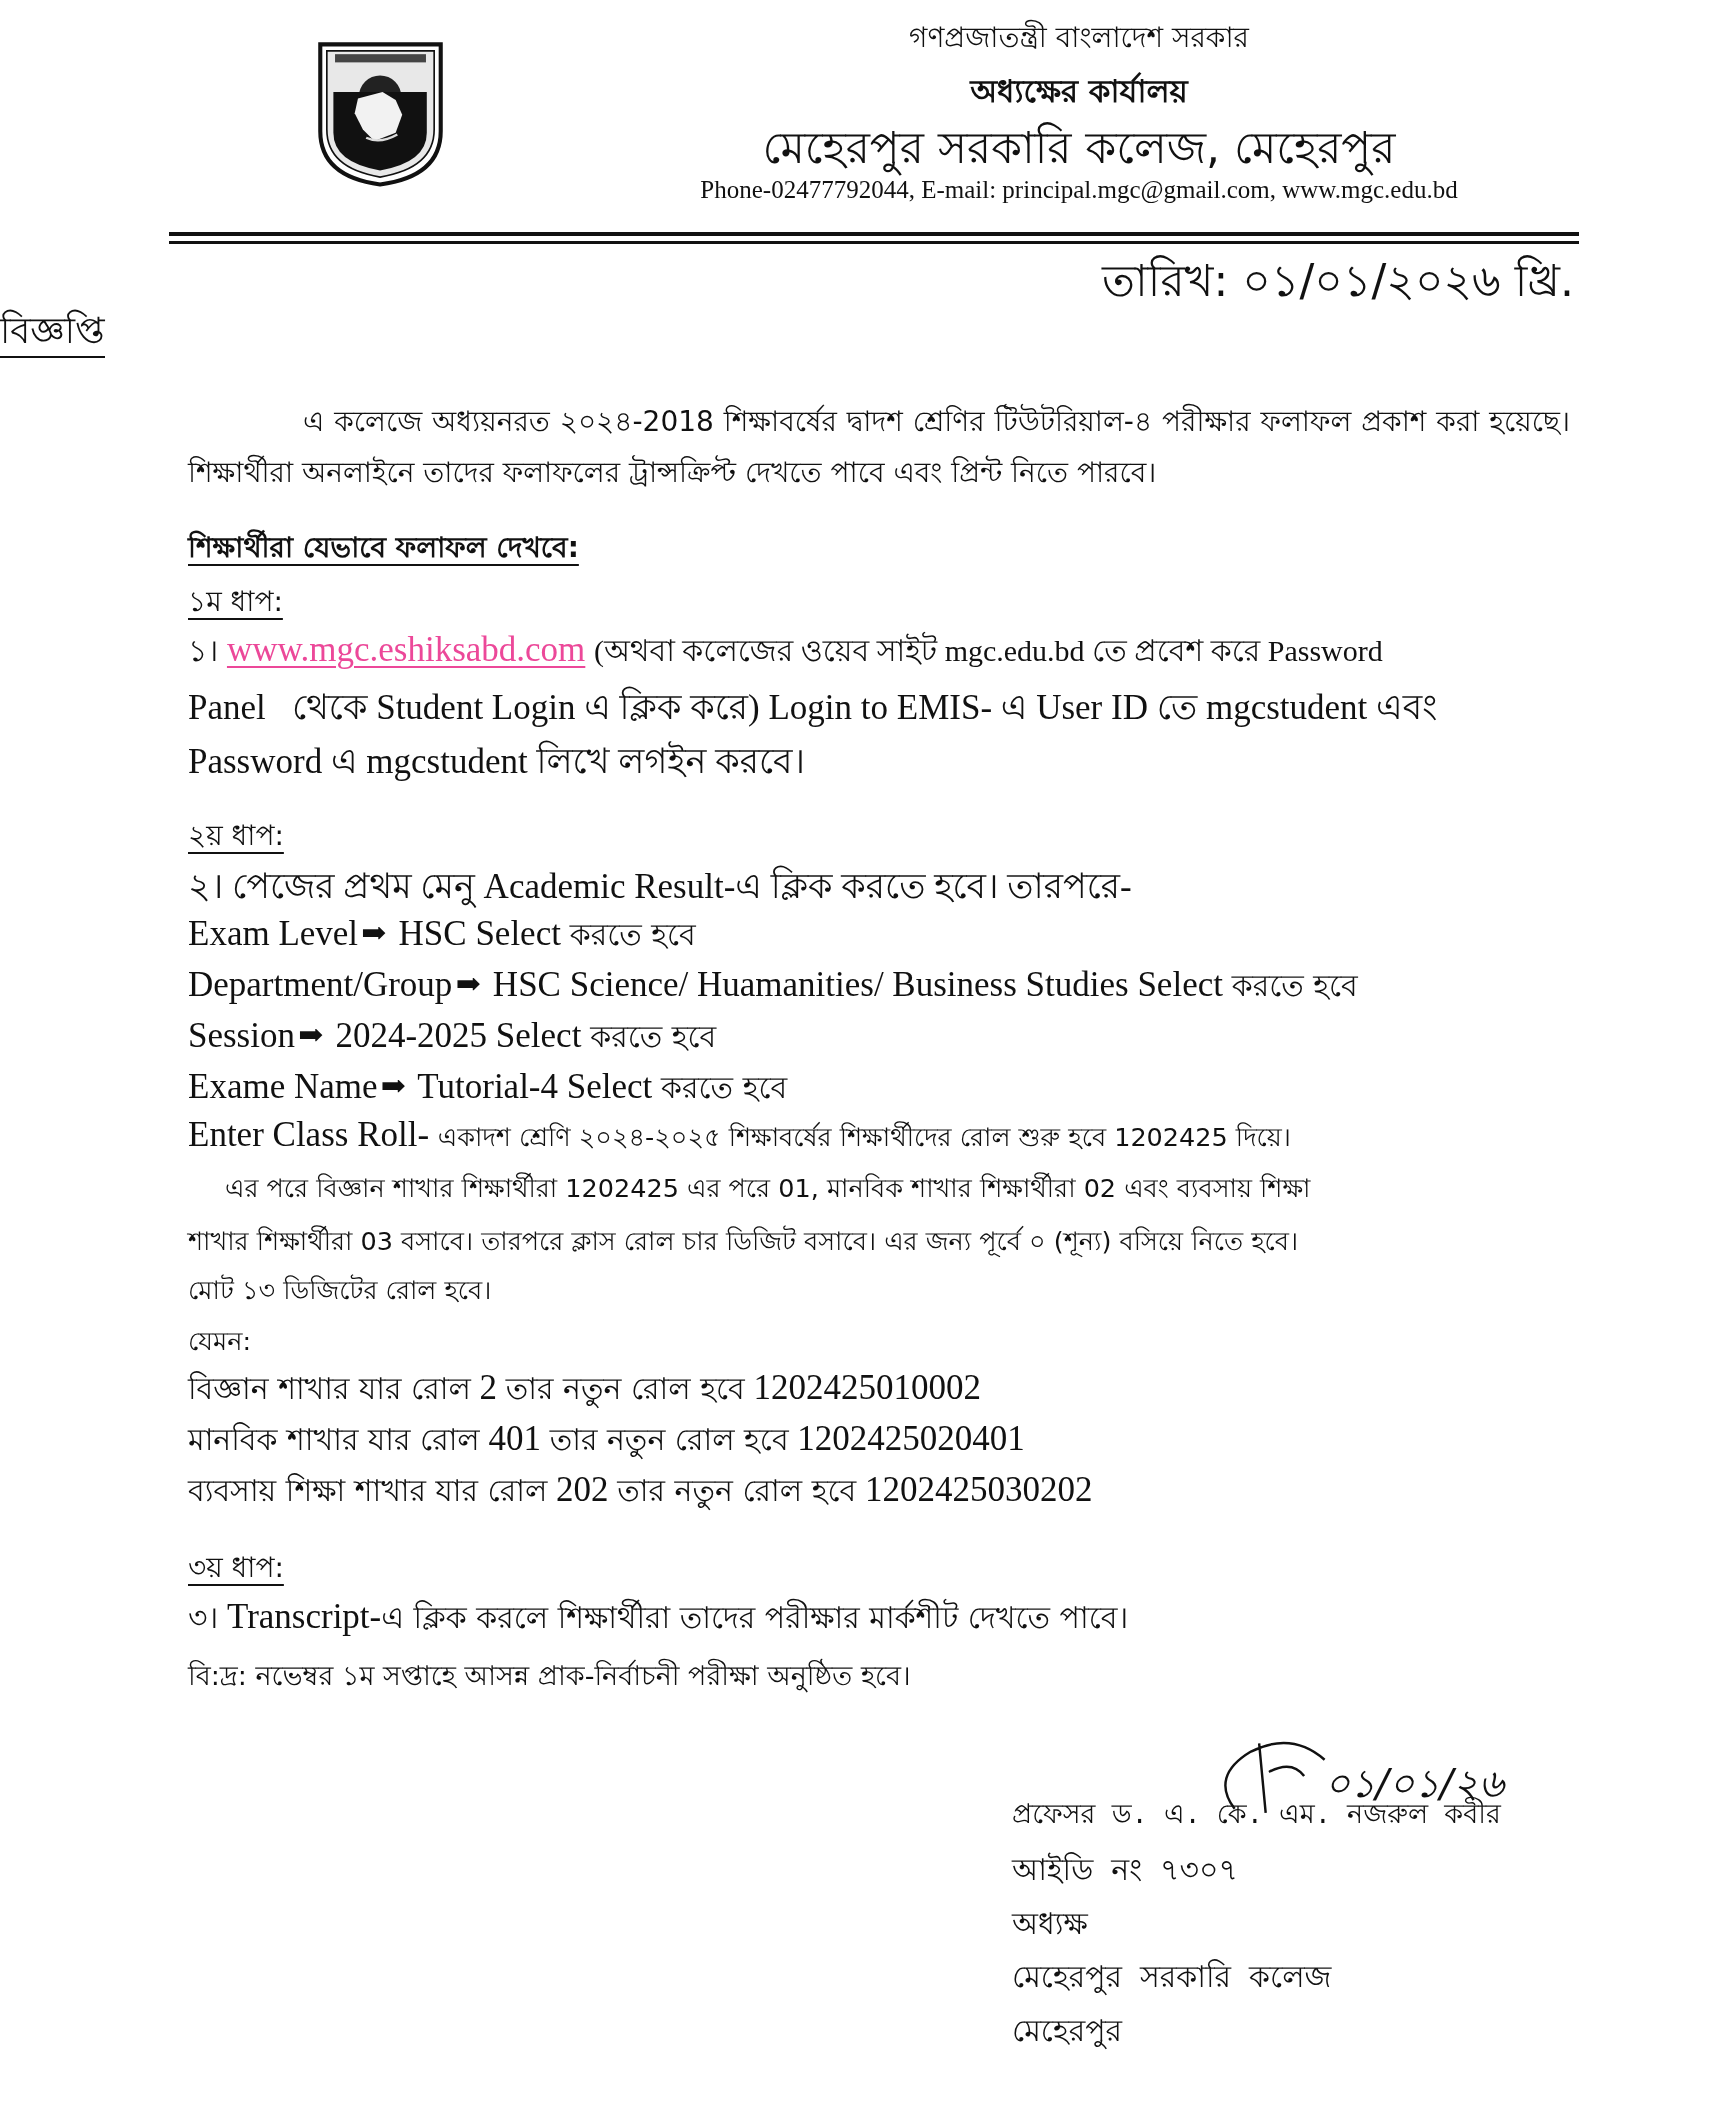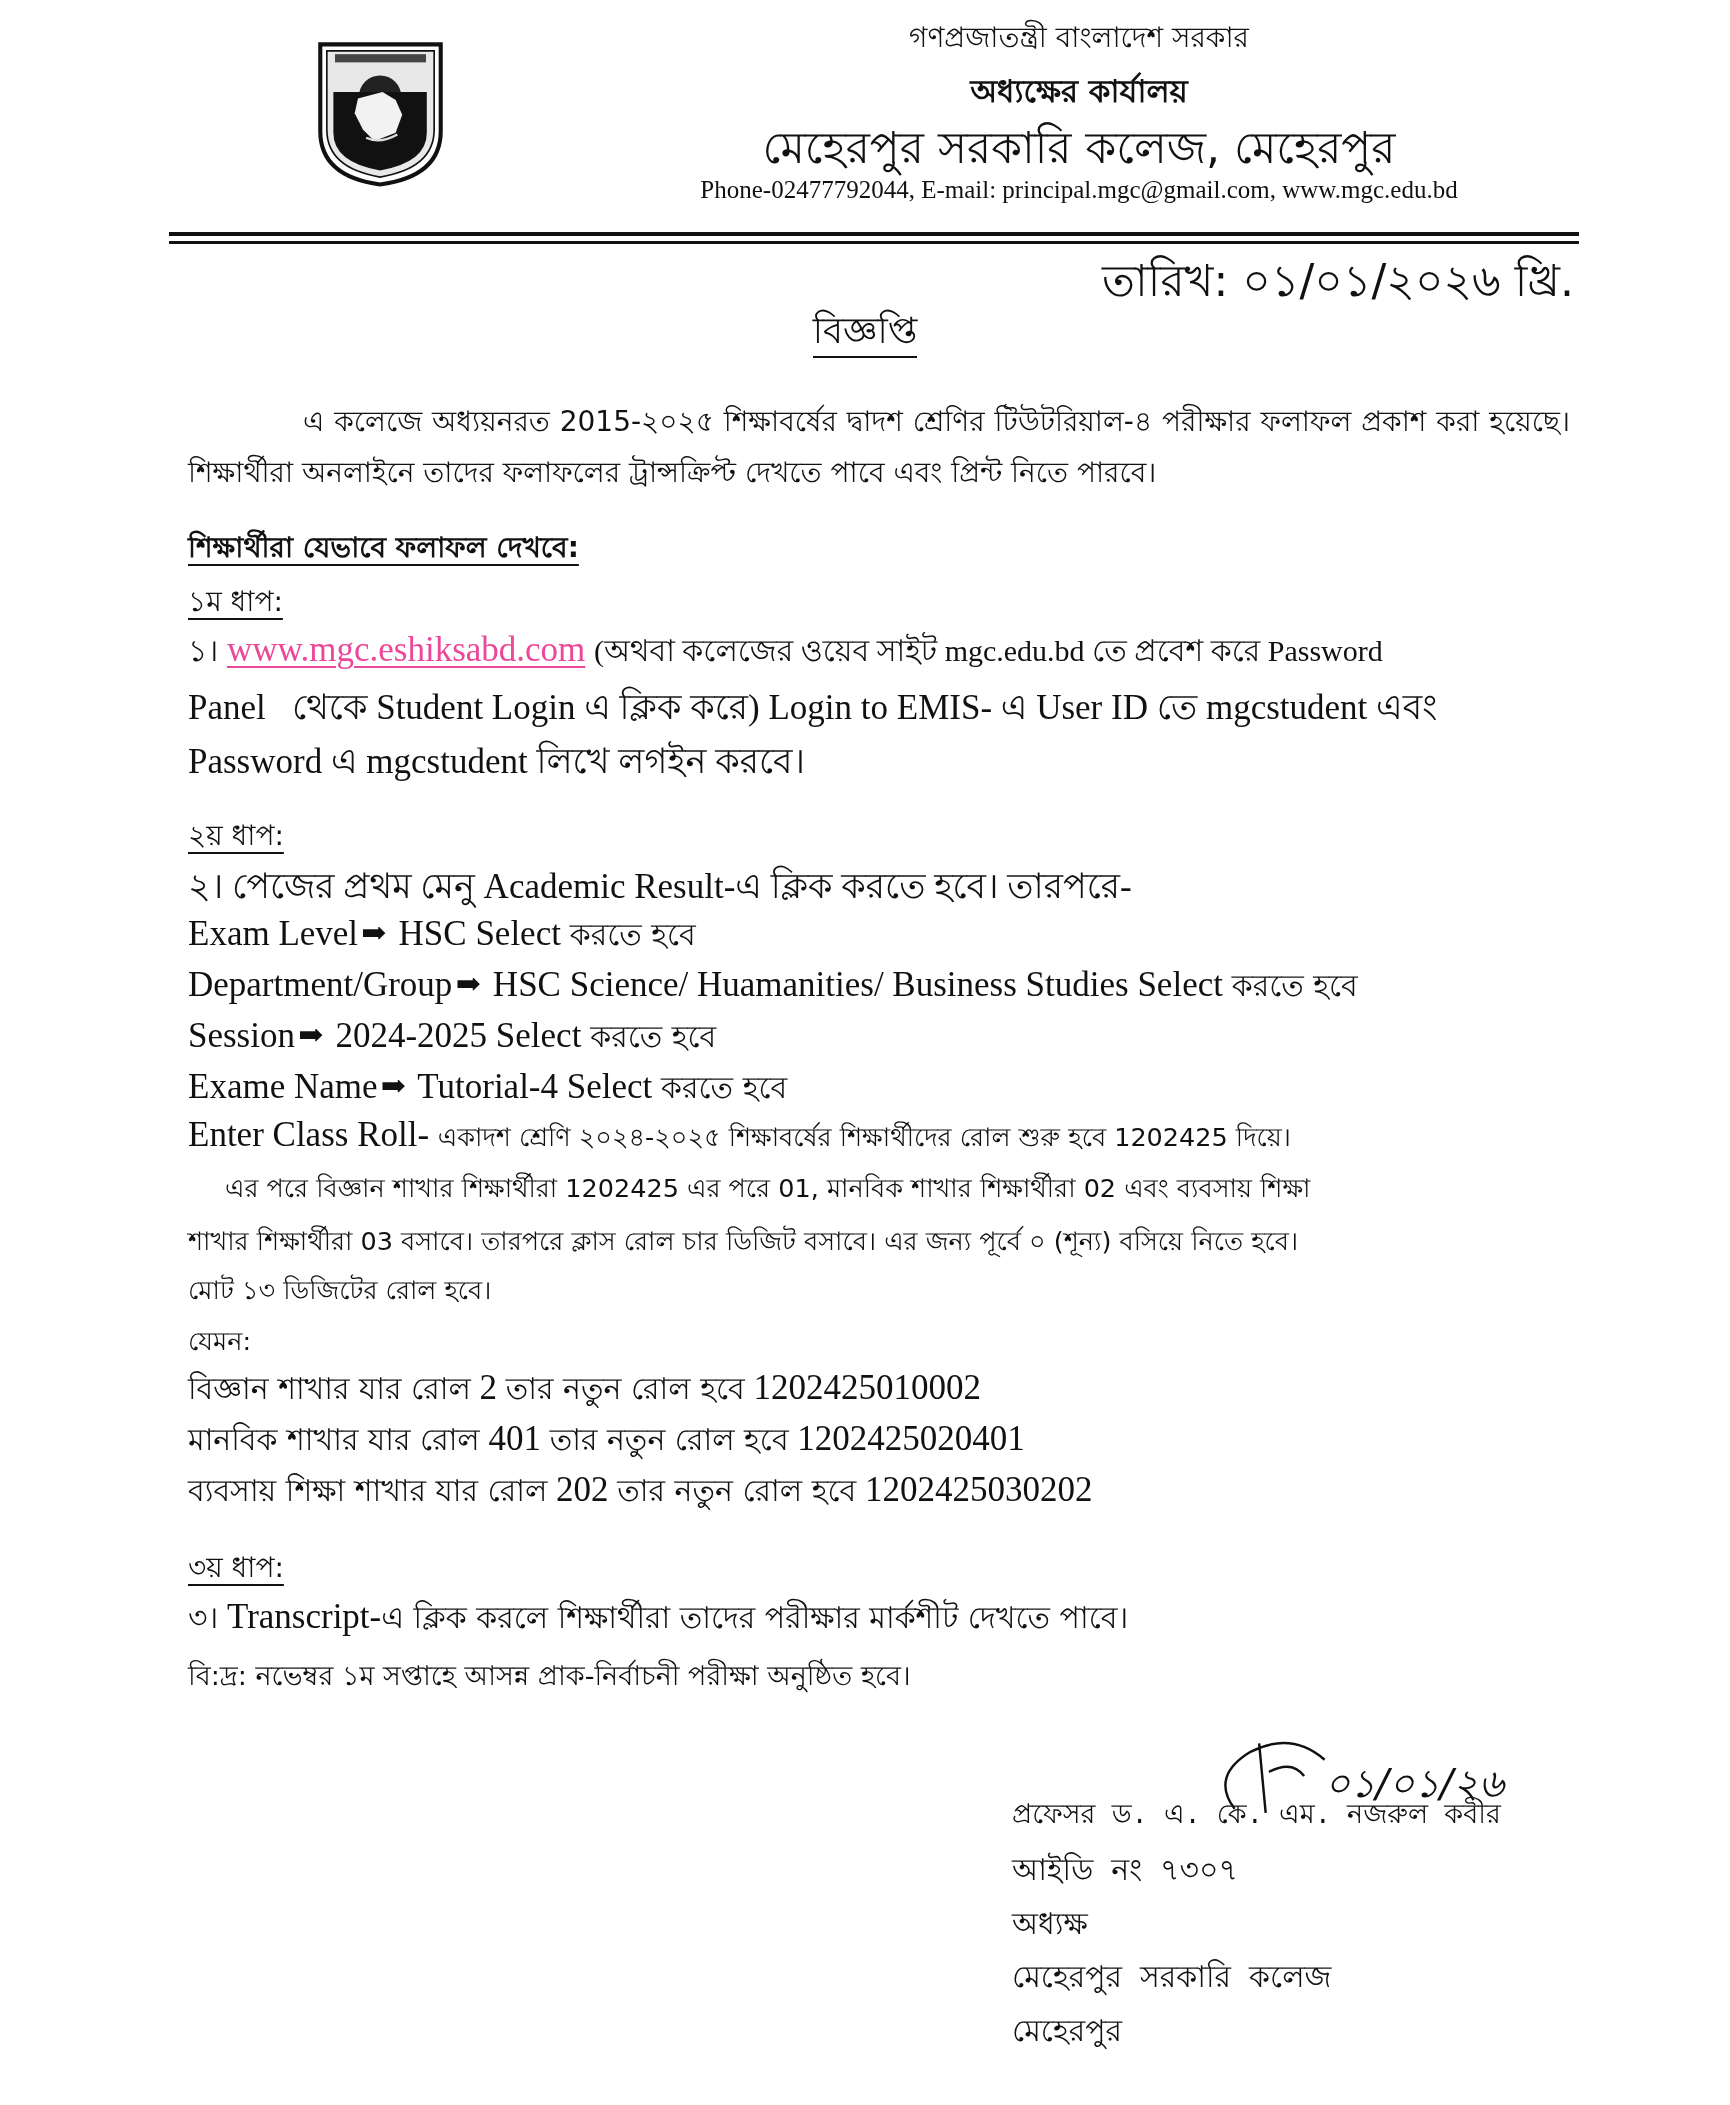--- a/index.html
+++ b/index.html
@@ -18,21 +18,21 @@
   .hdr-1 { top: 16.4px; font-size: 28px; left: 214px; }
   .hdr-2 { top: 67px; font-size: 31px; font-weight: bold; left: 214px; }
   .hdr-3 { top: 115px; font-size: 44px; left: 214px; }
   .hdr-4 { top: 176px; font-size: 25px; left: 214px; }
 
   .rule-top { left: 169px; width: 1410px; top: 232px; height: 4.1px; background: #111; }
   .rule-bot { left: 169px; width: 1410px; top: 241px; height: 2.5px; background: #111; }
 
   .date { right: 156px; top: 248px; font-size: 44px; white-space: nowrap; }
   .title {
-    left: 0; width: 1730px; text-align: center; top: 303px; font-size: 36px;
+    left: 0; width: 1730px; top: 303px; font-size: 36px;
   }
   .title span { border-bottom: 2.5px solid #111; padding-bottom: 5px; }
 
   .body-text { left: 188px; width: 1382px; font-size: 33px; line-height: 49px; }
   .para { top: 396px; text-align: justify; text-indent: 115px; }
 
   .heading u { text-decoration: underline; text-decoration-thickness: 1.6px; text-underline-offset: 6.6px; }
 
   .line { left: 188px; white-space: nowrap; font-size: 35px; }
   .bnline { font-size: 30px; }
@@ -64,21 +64,21 @@
 
 <div class="abs rule-top"></div>
 <div class="abs rule-bot"></div>
 
 <div class="abs date bn">তারিখ: ০১/০১/২০২৬ খ্রি.</div>
 
 <div class="abs title bn">
   <span>বিজ্ঞপ্তি</span>
 </div>
 
-<div class="abs body-text para bn" style="font-size:28px; line-height:51px;">এ কলেজে অধ্যয়নরত 2015-২০২৫ শিক্ষাবর্ষের দ্বাদশ শ্রেণির টিউটরিয়াল-৪ পরীক্ষার ফলাফল প্রকাশ করা হয়েছে। শিক্ষার্থীরা অনলাইনে তাদের ফলাফলের ট্রান্সক্রিপ্ট দেখতে পাবে এবং প্রিন্ট নিতে পারবে।</div>
+<div class="abs body-text para bn" style="font-size:28px; line-height:51px;">এ কলেজে অধ্যয়নরত ২০২৪-2018 শিক্ষাবর্ষের দ্বাদশ শ্রেণির টিউটরিয়াল-৪ পরীক্ষার ফলাফল প্রকাশ করা হয়েছে। শিক্ষার্থীরা অনলাইনে তাদের ফলাফলের ট্রান্সক্রিপ্ট দেখতে পাবে এবং প্রিন্ট নিতে পারবে।</div>
 
 <div class="abs line bn heading" style="top:526px; font-size:28px; font-weight:bold;">
   <u>শিক্ষার্থীরা যেভাবে ফলাফল দেখবে:</u>
 </div>
 
 <div class="abs line bn heading" style="top:580px; font-size:28px;">
   <u>১ম ধাপ:</u>
 </div>
 <div class="abs line" style="top:627px;">
   <span class="bn bnline">১।</span>

